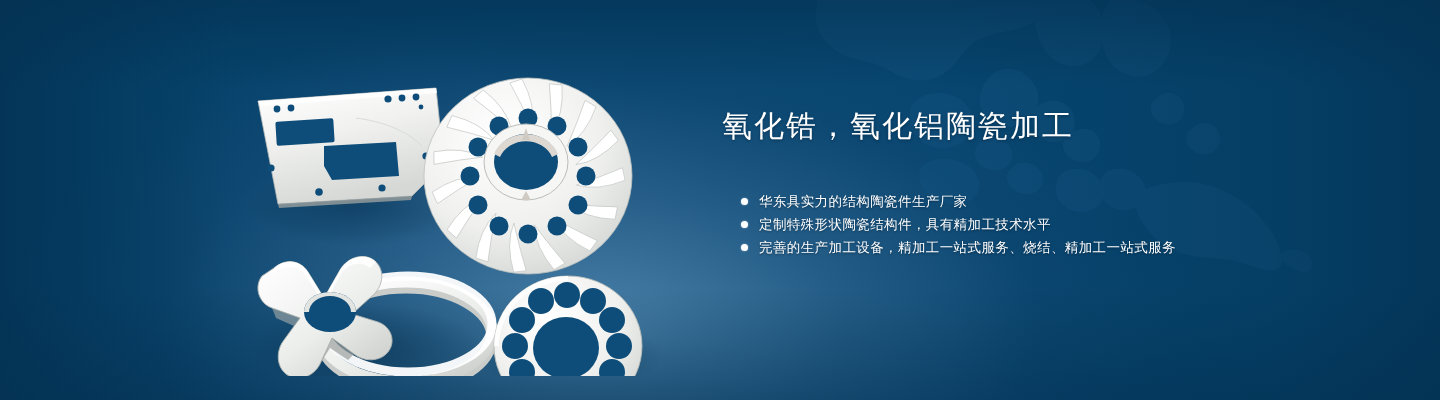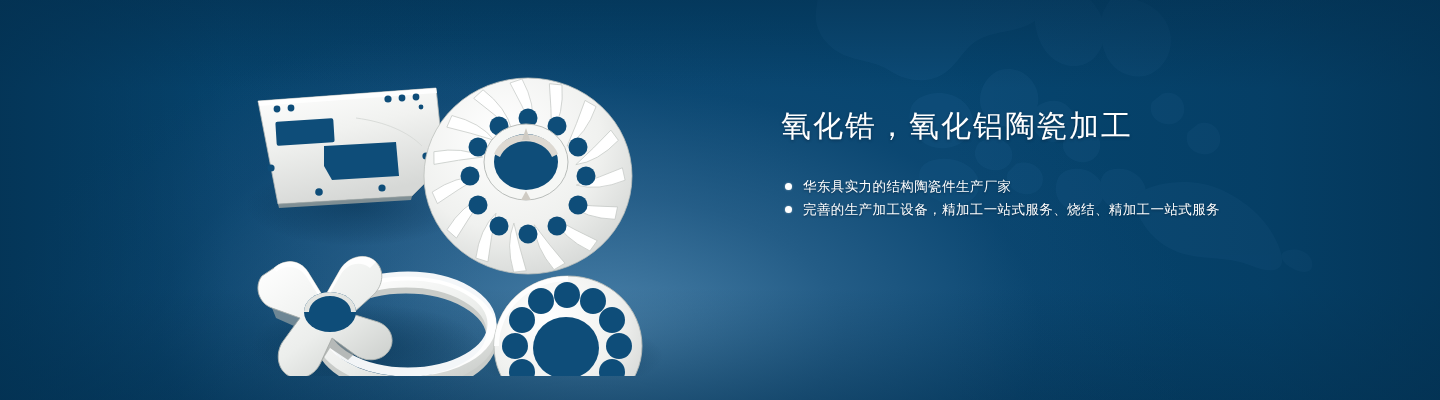--- a/index.html
+++ b/index.html
@@ -36,36 +36,36 @@
     top:-26px; right:-10px;
     width:640px; height:300px;
     opacity:.5;
     pointer-events:none;
   }
   .bg-map svg{display:block;width:100%;height:100%;}
 
   
   .copy{
     position:absolute;
-    left:781px; top:108px;
+    left:722px; top:108px;
     width:620px;
   }
   .headline{
     margin:0;
     color:#ffffff;
     font-size:30px;
     font-weight:400;
     letter-spacing:2px;
     line-height:1.2;
     text-shadow:0 1px 3px rgba(0,20,40,.45);
     white-space:nowrap;
   }
   .feature-list{
     list-style:none;
-    margin:1px; padding:0;
+    margin:16px; padding:0;
     position:absolute;
     left:3px; top:66px;
     width:620px;
   }
   .feature-item{
     display:flex;
     align-items:center;
     height:23px;
     color:#ffffff;
     font-size:13.5px;
@@ -265,18 +265,22 @@
   <div class="copy">
     <h1 class="headline">氧化锆，氧化铝陶瓷加工</h1>
 
     <ul class="feature-list">
       <li class="feature-item">
         <span class="bullet-dot"></span>
         <span>华东具实力的结构陶瓷件生产厂家</span>
       </li>
       <li class="feature-item">
         <span class="bullet-dot"></span>
+        <span>定制特殊形状陶瓷结构件，具有精加工技术水平</span>
+      </li>
+      <li class="feature-item">
+        <span class="bullet-dot"></span>
         <span>完善的生产加工设备，精加工一站式服务、烧结、精加工一站式服务</span>
       </li>
     </ul>
   </div>
 
 </div>
 
 </body></html>

